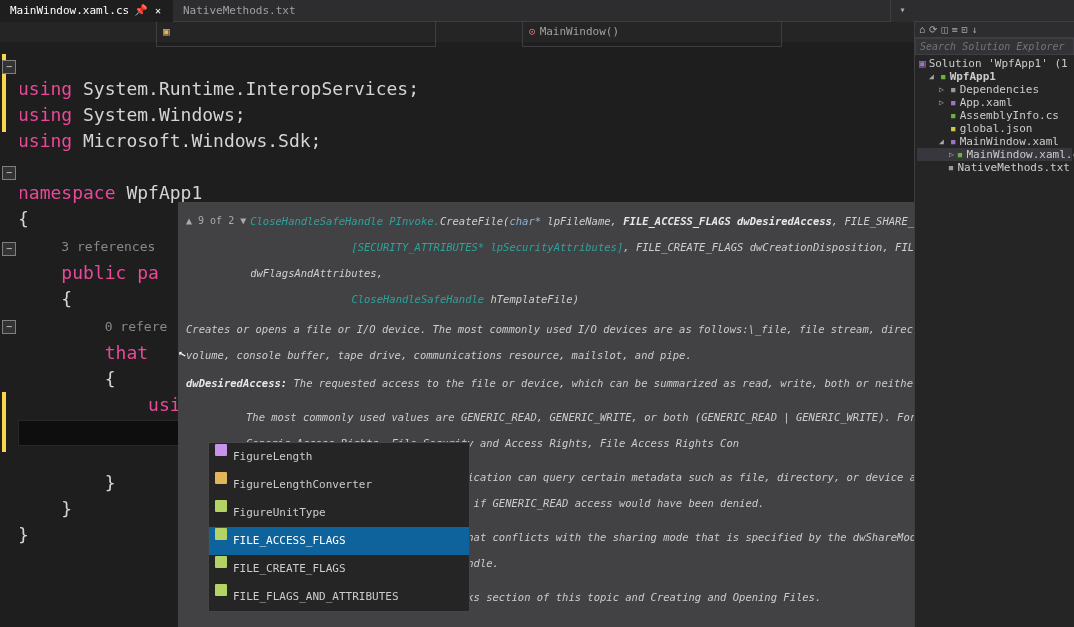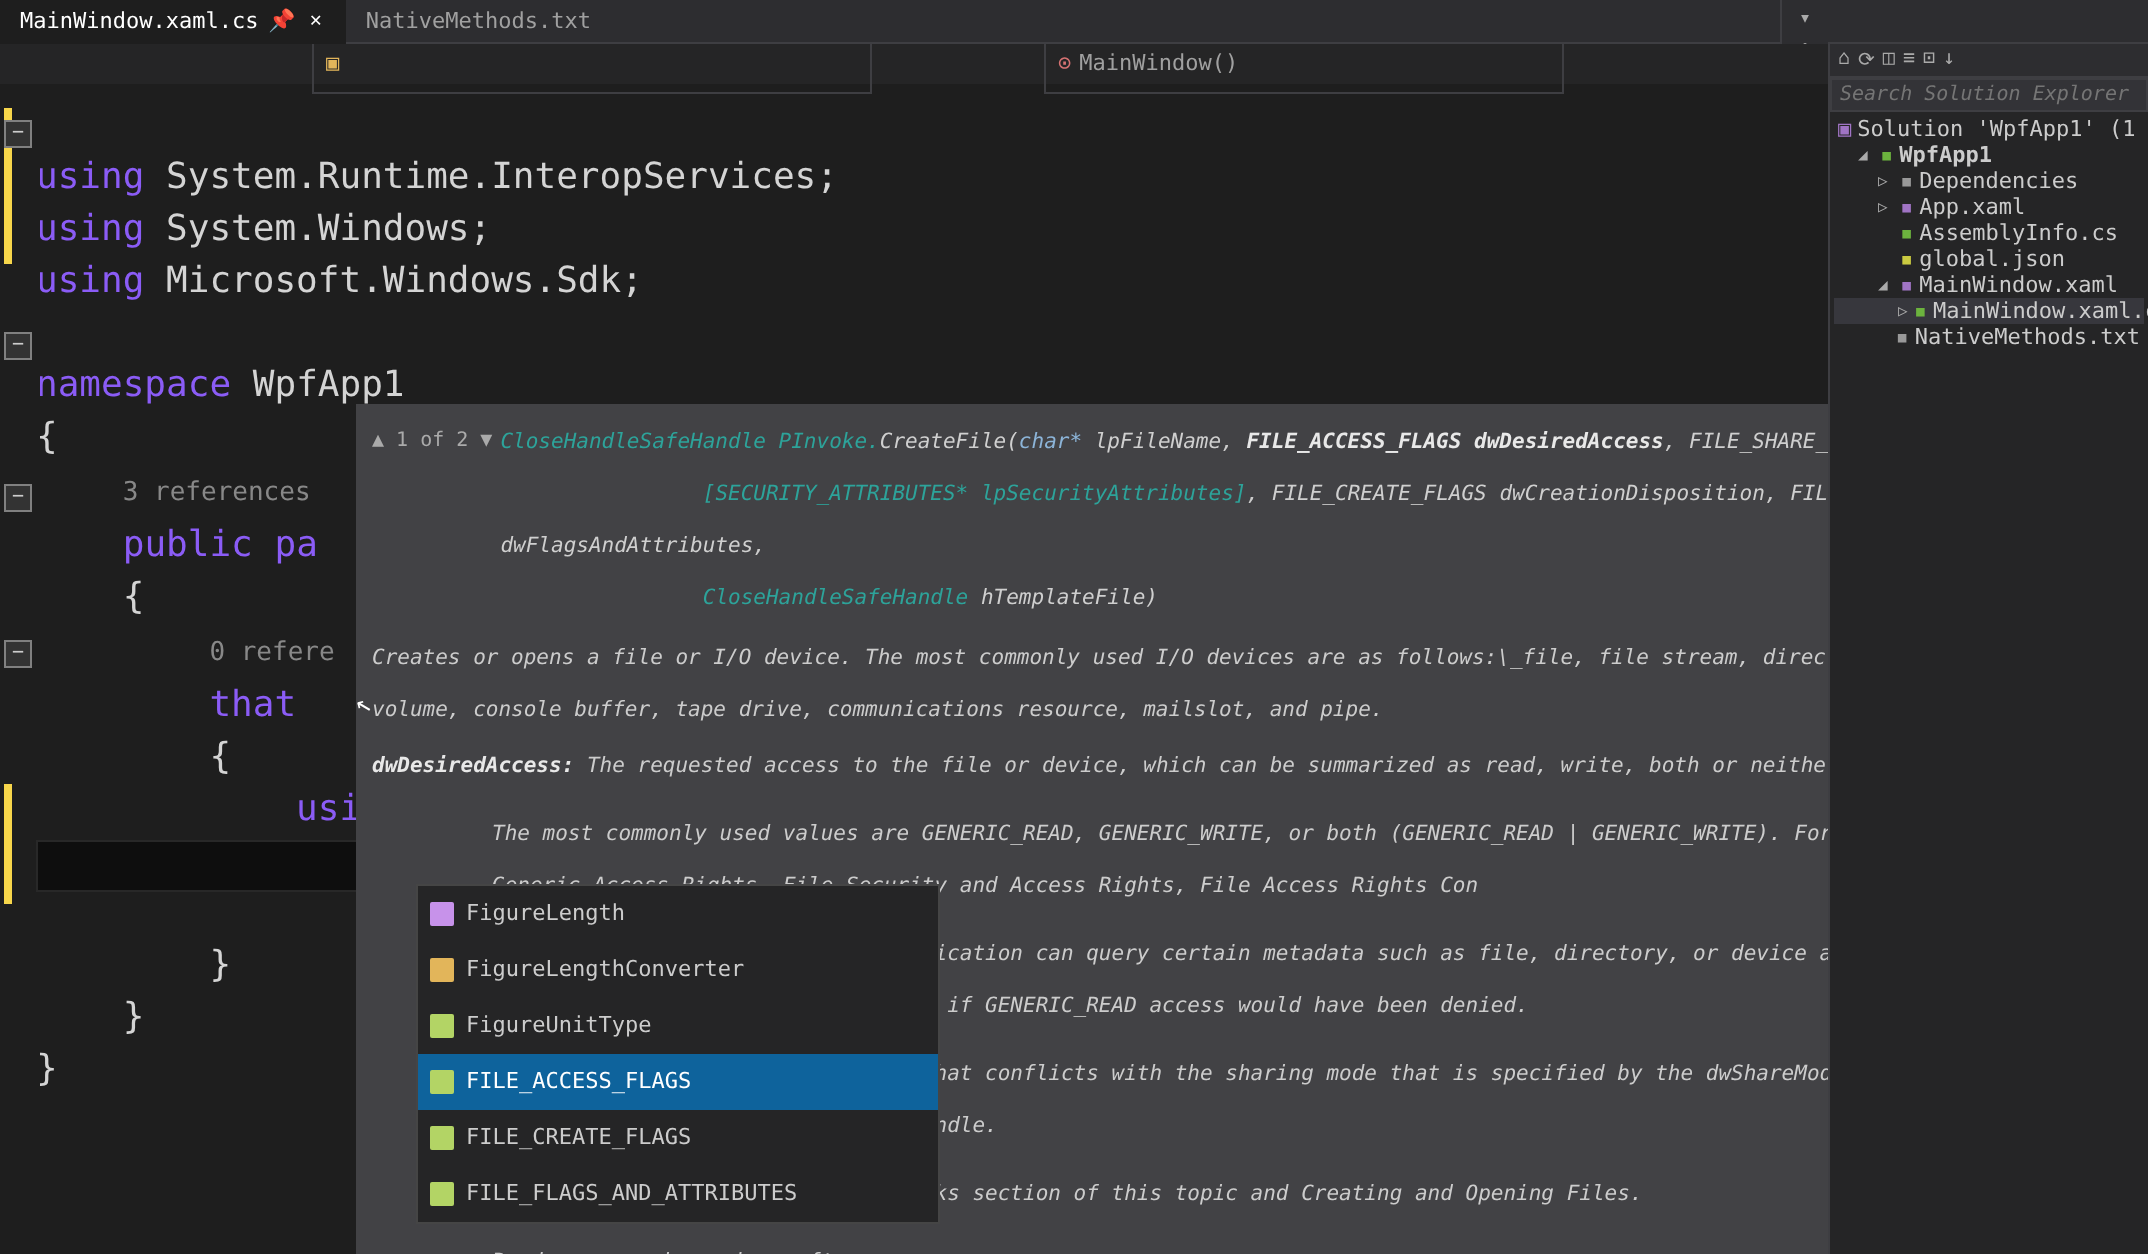--- a/index.html
+++ b/index.html
@@ -9,40 +9,40 @@
 .tab.active{background:#1e1e1e;color:#fff}
 .tab-close{width:10px;height:10px;display:inline-flex;align-items:center;justify-content:center;font-size:10px}
 .crumb-row{display:flex;background:#252526;height:20px;align-items:center;padding:0 6px;font-size:11px;color:#a0a0a0;gap:6px}
 .crumb-row .dd{border:1px solid #3e3e42;padding:1px 6px;display:flex;align-items:center;gap:4px}
 .main{display:flex;height:calc(100% - 22px)}
 .editor{flex:1;position:relative;overflow:hidden;font-size:18px;line-height:26px;background:#1e1e1e}
 .gutter{position:absolute;left:0;top:0;width:20px;height:100%;background:#1e1e1e}
 .yellow-bar{position:absolute;left:2px;width:4px;background:#f7d64b}
 .code{padding:8px 0 0 18px;white-space:pre;font-family:Consolas,monospace}
 .fold{position:absolute;left:2px;width:14px;height:14px;border:1px solid #808080;background:#333;display:flex;align-items:center;justify-content:center;font-size:10px;color:#ccc;cursor:pointer}
-.kw{color:#8b5cf6}
+.kw{color:#ec4899}
 .type{color:#4ec9b0}
 .var{color:#9cdcfe}
 .str{color:#d69d85}
 .cls{color:#4ec9b0}
 .punc{color:#d4d4d4}
 .codelens{color:#888;font-size:13px;line-height:26px}
 .current-line{position:absolute;left:18px;right:10px;height:26px;border:1px solid #282828;background:#0e0e0e;pointer-events:none}
 .sig-tooltip{position:absolute;left:178px;top:180px;width:890px;background:#424245;color:#ccc;font-size:10.5px;padding:6px 8px;z-index:50;font-family:'Segoe UI',sans-serif}
 .sig-h{display:flex;align-items:flex-start;gap:4px}
 .sig-h .nav{color:#aaa;font-size:10px}
 .sig-h .sig{flex:1;font-style:italic}
 .sig-body{margin-top:4px;font-size:10.5px;color:#ccc;font-style:italic}
 .sig-body p{margin:2px 0}
 .hl-green{color:#2da39a}
 .hl-white{color:#cfcfcf}
 .hl-blue{color:#8cb4d8}
 .hl-bold{color:#e8e8e8;font-weight:bold;font-style:italic}
 .completion{position:absolute;left:208px;top:420px;width:262px;background:#252526;border:1px solid #454545;z-index:60;font-size:11px;font-family:'Segoe UI',sans-serif}
-.comp-item{display:flex;align-items:center;gap:6px;padding:1px 6px;color:#ccc}
+.comp-item{display:flex;align-items:flex-start;gap:6px;padding:1px 6px;color:#ccc}
 .comp-item.sel{background:#0e639c;color:#fff}
 .comp-ico{width:12px;height:12px;display:inline-flex;align-items:center;justify-content:center;font-size:9px;border-radius:1px}
 .right-panel{width:160px;background:#252526;border-left:1px solid #3e3e42;display:flex;flex-direction:column;font-family:'Segoe UI',sans-serif}
 .rp-title{padding:4px 6px;font-size:11px;color:#ccc;background:#2d2d30;display:flex;justify-content:space-between;align-items:center}
 .rp-toolbar{display:flex;gap:4px;padding:2px 4px;background:#2d2d30;border-bottom:1px solid #3e3e42}
 .rp-toolbar span{font-size:10px;color:#aaa}
 .rp-search{width:100%;background:#333337;border:1px solid #3e3e42;color:#a0a0a0;font-size:10px;padding:2px 4px;font-style:italic}
 .rp-tree{flex:1;padding:2px;font-size:11px;overflow:hidden}
 .tree-item{display:flex;align-items:center;gap:3px;padding:0 2px;white-space:nowrap;color:#ccc}
 .tree-item .arrow{width:8px;color:#aaa;font-size:8px}
@@ -114,21 +114,21 @@
                 <span class="punc">)</span>
         <span class="punc">}</span>
     <span class="punc">}</span>
 <span class="punc">}</span>
     </div>
 
     <div class="cursor-ptr">↖</div>
 
     <div class="sig-tooltip">
       <div class="sig-h">
-        <span class="nav">▲ 1 of 2 ▼</span>
+        <span class="nav">▲ 9 of 2 ▼</span>
         <span class="sig">
           <span class="hl-green">CloseHandleSafeHandle PInvoke.</span><span class="hl-white">CreateFile(</span><span class="hl-blue">char*</span> <span class="hl-white">lpFileName</span>, <span class="hl-bold">FILE_ACCESS_FLAGS</span> <span class="hl-bold">dwDesiredAccess</span>, <span class="hl-white">FILE_SHARE_FLAGS</span> ,<br>
           &nbsp;&nbsp;&nbsp;&nbsp;&nbsp;&nbsp;&nbsp;&nbsp;&nbsp;&nbsp;&nbsp;&nbsp;&nbsp;&nbsp;&nbsp;&nbsp;<span class="hl-green">[SECURITY_ATTRIBUTES*</span> <span class="hl-green">lpSecurityAttributes]</span>, <span class="hl-white">FILE_CREATE_FLAGS</span> <span class="hl-white">dwCreationDisposition</span>, <span class="hl-white">FILE_FLAGS_AND_ATTRIBUTES</span> <span class="hl-white">dwFlagsAndAttributes</span>,<br>
           &nbsp;&nbsp;&nbsp;&nbsp;&nbsp;&nbsp;&nbsp;&nbsp;&nbsp;&nbsp;&nbsp;&nbsp;&nbsp;&nbsp;&nbsp;&nbsp;<span class="hl-green">CloseHandleSafeHandle</span> <span class="hl-white">hTemplateFile)</span>
         </span>
       </div>
       <div class="sig-body">
         <p><span>Creates or opens a file or I/O device. The most commonly used I/O devices are as follows:\_file, file stream, directory, physical disk, volume, console buffer, tape drive, communications resource, mailslot, and pipe.</span></p>
         <p><b class="hl-bold">dwDesiredAccess:</b> <span>The requested access to the file or device, which can be summarized as read, write, both or neither zero).</span></p>
         <p style="margin-top:8px;padding-left:60px">The most commonly used values are GENERIC_READ, GENERIC_WRITE, or both (GENERIC_READ | GENERIC_WRITE). For more information, see Generic Access Rights, File Security and Access Rights, File Access Rights Con</p>

